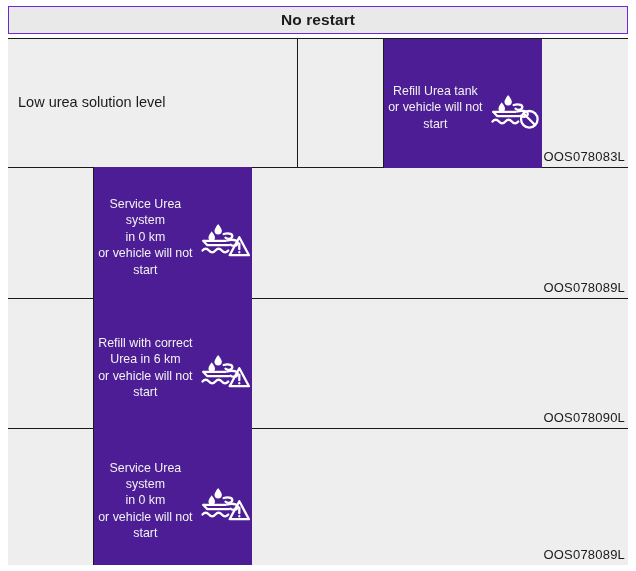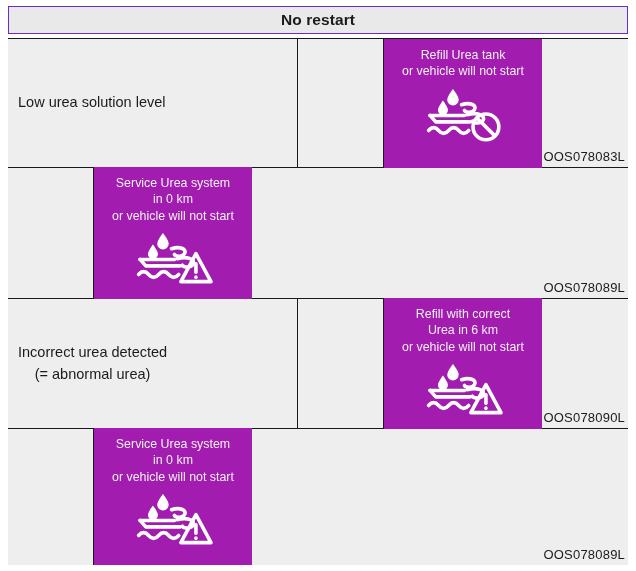--- a/index.html
+++ b/index.html
@@ -100,23 +100,23 @@
     box-sizing: border-box;
   }
 
   
   .lcd {
     position: absolute;
     left: 0;
     top: -1px;
     width: 158px;
     bottom: -1px;
-    background: #a21caf;
-    display: flex;
-    flex-direction: column;
+    background: #4c1d95;
+    display: flex;
+    flex-direction: row;
     align-items: center;
     box-sizing: border-box;
     padding-top: 8px;
   }
   .row-1 .lcd { top: 0; }
   .row-4 .lcd { bottom: 0; }
 
   .lcd-text {
     color: #f2f2f2;
     font-size: 12.4px;
@@ -207,24 +207,20 @@
               <path d="M92 47 L92 59"></path>
               <path d="M92 65.5 L92 66"></path>
             </svg>
           </div>
         </div>
         <span class="ref-code">OOS078089L</span>
       </div>
     </div>
 
     <div class="row row-3">
-      <div class="cell-desc">
-        <span class="desc-text">Incorrect urea detected
-(= abnormal urea)</span>
-      </div>
       <div class="cell-blank"></div>
       <div class="cell-display">
         <div class="lcd">
           <div class="lcd-text">Refill with correct
 Urea in 6 km
 or vehicle will not start</div>
           <div class="lcd-icon">
             <svg viewBox="0 0 120 78" fill="none" stroke="#ffffff" stroke-width="5" stroke-linecap="round" stroke-linejoin="round">
               <path d="M46 4 C46 4 38 14 38 19 a8 8 0 0 0 16 0 C54 14 46 4 46 4 Z" fill="#ffffff" stroke="none"></path>
               <path d="M32 20 C32 20 25 29 25 33.5 a7 7 0 0 0 14 0 C39 29 32 20 32 20 Z" fill="#ffffff" stroke="none"></path>

